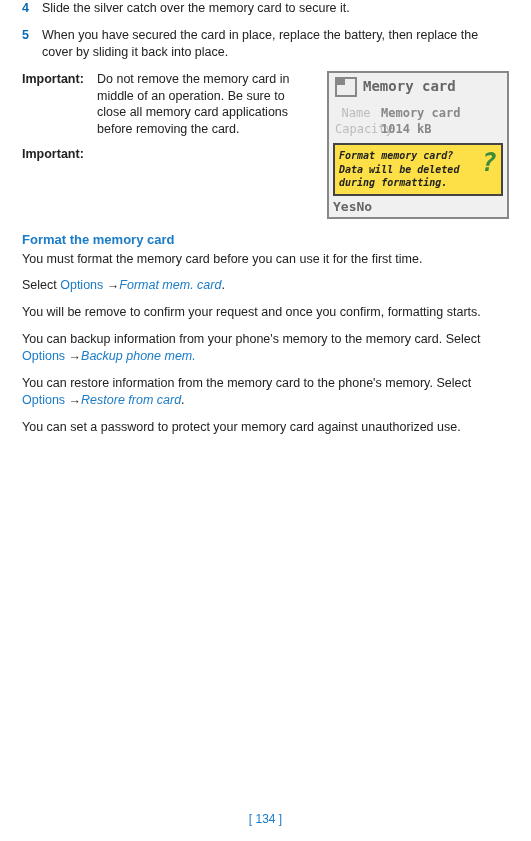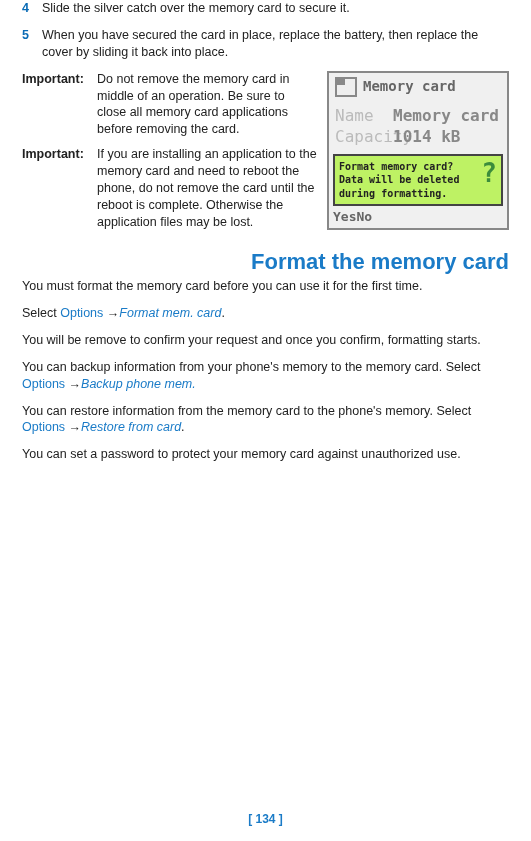--- a/index.html
+++ b/index.html
@@ -13,35 +13,35 @@
   .imp { display: flex; margin-bottom: 8px; }
   .imp-label { font-weight: bold; width: 75px; flex-shrink: 0; }
   .imp-text { flex: 1; }
   .phone-screen { width: 182px; flex-shrink: 0; padding-bottom: 4px; }
   .ps-box { border: 2px solid #888; background: #f0f0f0; font-family: "Lucida Console", monospace; font-size: 11px; color: #666; padding: 2px 4px 2px 4px; }
   .ps-header { display: flex; align-items: center; gap: 6px; padding: 2px 2px 6px 2px; }
   .ps-card-icon { width: 22px; height: 20px; border: 2px solid #888; display: inline-block; position: relative; background: #eee; }
   .ps-card-icon::before { content: ""; position: absolute; top: 0; left: 0; width: 8px; height: 6px; background: #888; }
   .ps-title { font-weight: bold; font-size: 14px; }
   .ps-info { padding: 2px 2px 4px 2px; }
-  .ps-info-row { display: flex; gap: 16px; font-size: 16px; }
+  .ps-info-row { display: flex; gap: 4px; font-size: 12px; text-align: center; }
   .ps-info-label { color: #bbb; width: 42px; }
   .ps-info-val { color: #888; font-weight: bold; }
-  .ps-dialog { border: 2px solid #444; background: #bef264; padding: 4px; margin-top: 2px; display: flex; gap: 4px; }
+  .ps-dialog { border: 2px solid #444; background: #fde047; padding: 4px; margin-top: 2px; display: flex; gap: 4px; font-style: italic; }
   .ps-dialog-text { font-size: 10px; color: #222; font-family: "Lucida Console", monospace; font-weight: bold; }
   .ps-q { color: #3c8c3c; font-size: 26px; font-weight: bold; line-height: 1; }
   .ps-actions { display: flex; justify-content: flex-start; font-size: 13px; margin-top: 2px; color: #666; font-weight: bold; font-family: "Lucida Console", monospace; }
   h2 { color: #1a7bc7; font-weight: bold; margin-top: 6px; margin-bottom: 2px; }
-  .h-lg { font-size: 22px; text-align: right; }
+  .h-lg { font-size: 13px; }
   .h-md { font-size: 17px; }
   p { margin-bottom: 10px; }
   .link { color: #1a7bc7; }
   .ital { font-style: italic; }
   .arrow { font-family: Arial, sans-serif; }
-  .pagenum { position: absolute; bottom: 14px; left: 0; width: 531px; text-align: center; color: #1a7bc7; font-size: 12px; font-weight: bold; margin-top: 10px; }
+  .pagenum { position: absolute; bottom: 14px; left: 0; width: 531px; text-align: center; color: #1a7bc7; font-size: 12px; font-weight: normal; margin-top: 10px; }
 </style>
 </head>
 <body>
 
 <div class="content">
 
   <div class="step">
     <div class="step-num">4</div>
     <div class="step-txt">Slide the silver catch over the memory card to secure it.</div>
   </div>
@@ -51,21 +51,20 @@
   </div>
 
   <div class="row-imp-img">
     <div class="imp-col">
       <div class="imp">
         <div class="imp-label">Important:</div>
         <div class="imp-text">Do not remove the memory card in middle of an operation. Be sure to close all memory card applications before removing the card.</div>
       </div>
       <div class="imp">
         <div class="imp-label">Important:</div>
-        <div class="imp-text">If you are installing an application to the memory card and need to reboot the phone, do not remove the card until the reboot is complete. Otherwise the application files may be lost.</div>
       </div>
     </div>
 
     <div class="phone-screen">
       <div class="ps-box">
         <div class="ps-header">
           <span class="ps-card-icon"></span>
           <span class="ps-title">Memory card</span>
         </div>
         <div class="ps-info">

